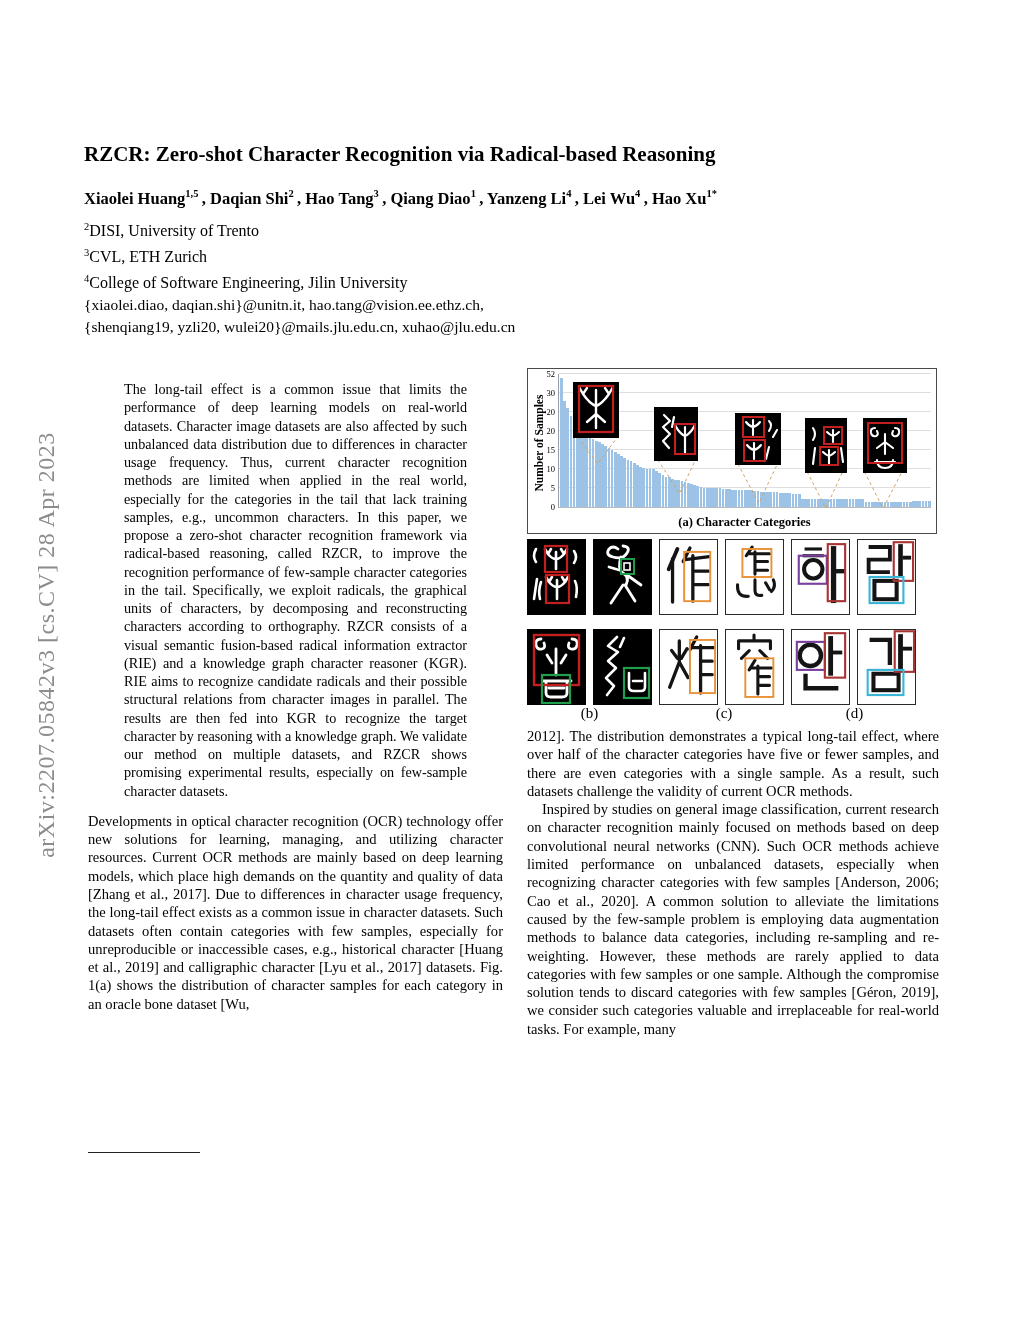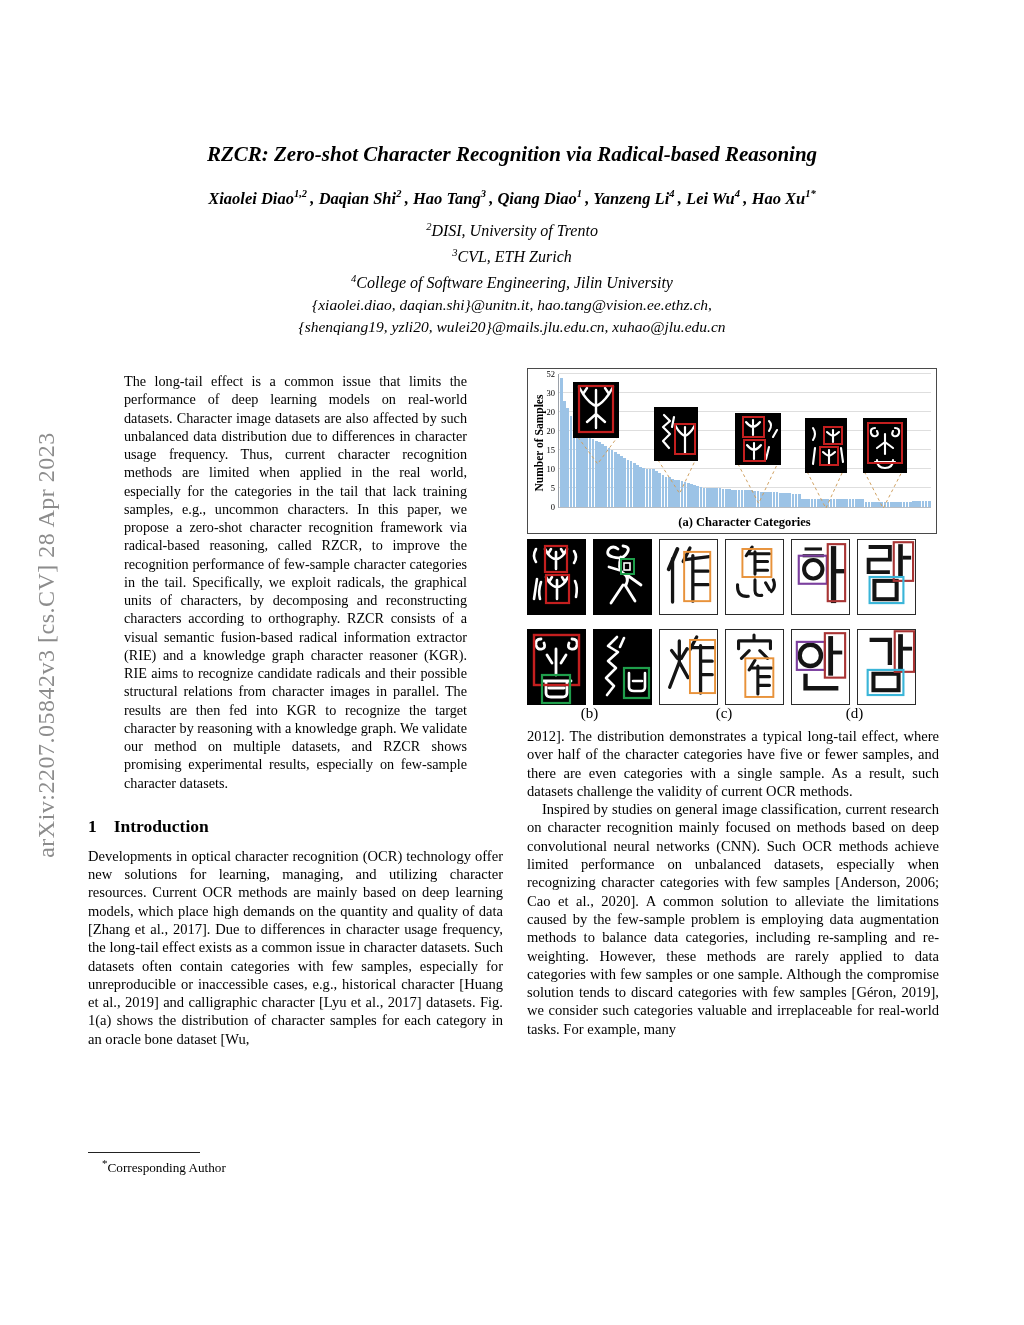--- a/index.html
+++ b/index.html
@@ -12,34 +12,34 @@
   }
 
   
   .arxiv-banner {
     position:absolute; left:46px; top:645px;
     transform:translate(-50%,-50%) rotate(-90deg);
     white-space:nowrap; font-size:24px; color:#8c8c8c; letter-spacing:.5px;
   }
 
   
-  .title-block { position:absolute; left:84px; top:142px; width:856px; text-align:center;font-style:italic; }
+  .title-block { position:absolute; left:84px; top:142px; width:856px; text-align:left; }
   .paper-title { font-size:21px; font-weight:bold; margin-bottom:21px; }
   .authors { font-size:16.5px; font-weight:bold; margin-bottom:7px; }
   .authors sup { font-size:10.5px; }
   .affils { font-size:16px; line-height:22px; }
   .affils sup { font-size:10.5px; }
   .emails { font-size:15.5px; line-height:22px; }
 
   
   .col-left  { position:absolute; left:88px;  top:368px; width:415px; }
   .col-right { position:absolute; left:527px; top:368px; width:412px; }
 
   .abstract-heading { font-size:17px; font-weight:bold; text-align:center; margin-bottom:12px; }
-  .abstract-text { width:343px; margin:4px auto; font-size:14.2px; line-height:18.25px; text-align:justify; }
+  .abstract-text { width:343px; margin:12px auto; font-size:14.2px; line-height:18.25px; text-align:justify; }
   .section-heading { font-size:17.5px; font-weight:bold; margin:24px 0 10px; }
   .section-heading .sec-num { margin-right:17px; }
   .body-text { font-size:14.55px; line-height:18.3px; text-align:justify; }
   .indent { text-indent:15px; }
 
   
   .footnote { position:absolute; left:88px; top:1152px; width:415px; }
   .footnote-rule { width:112px; border-top:1.5px solid #222; margin-bottom:4px; }
   .footnote-text { font-size:13.2px; padding-left:14px; }
 
@@ -76,41 +76,39 @@
 </style>
 </head>
 <body>
 
 <div class="page">
 
   <div class="arxiv-banner">arXiv:2207.05842v3  [cs.CV]  28 Apr 2023</div>
 
   <header class="title-block">
     <h1 class="paper-title">RZCR: Zero-shot Character Recognition via Radical-based Reasoning</h1>
-    <div class="authors"><span>Xiaolei Diao</span><sup>1,2</sup> ,  <span>Daqian Shi</span><sup>2</sup> ,  <span>Hao Tang</span><sup>3</sup> ,  <span>Qiang Diao</span><sup>1</sup> ,  <span>Yanzeng Li</span><sup>4</sup> ,  <span>Lei Wu</span><sup>4</sup> ,  <span>Hao Xu</span><sup>1*</sup></div>
+    <div class="authors"><span>Xiaolei Huang</span><sup>1,5</sup> ,  <span>Daqian Shi</span><sup>2</sup> ,  <span>Hao Tang</span><sup>3</sup> ,  <span>Qiang Diao</span><sup>1</sup> ,  <span>Yanzeng Li</span><sup>4</sup> ,  <span>Lei Wu</span><sup>4</sup> ,  <span>Hao Xu</span><sup>1*</sup></div>
     <div class="affils">
         <div><sup>2</sup>DISI, University of Trento</div>
         <div><sup>3</sup>CVL, ETH Zurich</div>
         <div><sup>4</sup>College of Software Engineering, Jilin University</div>
       </div>
     <div class="emails">
         <div>{xiaolei.diao, daqian.shi}@unitn.it, hao.tang@vision.ee.ethz.ch,</div>
         <div>{shenqiang19, yzli20, wulei20}@mails.jlu.edu.cn, xuhao@jlu.edu.cn</div>
       </div>
   </header>
 
   <section class="col-left">
     <p class="abstract-text">The long-tail effect is a common issue that limits the performance of deep learning models on real-world datasets. Character image datasets are also affected by such unbalanced data distribution due to differences in character usage frequency. Thus, current character recognition methods are limited when applied in the real world, especially for the categories in the tail that lack training samples, e.g., uncommon characters. In this paper, we propose a zero-shot character recognition framework via radical-based reasoning, called RZCR, to improve the recognition performance of few-sample character categories in the tail. Specifically, we exploit radicals, the graphical units of characters, by decomposing and reconstructing characters according to orthography. RZCR consists of a visual semantic fusion-based radical information extractor (RIE) and a knowledge graph character reasoner (KGR). RIE aims to recognize candidate radicals and their possible structural relations from character images in parallel. The results are then fed into KGR to recognize the target character by reasoning with a knowledge graph. We validate our method on multiple datasets, and RZCR shows promising experimental results, especially on few-sample character datasets.</p>
-    <h2 class="section-heading"><span class="sec-num">1</span><span>Introduction</span></h2>
     <p class="body-text">Developments in optical character recognition (OCR) technology offer new solutions for learning, managing, and utilizing character resources. Current OCR methods are mainly based on deep learning models, which place high demands on the quantity and quality of data [Zhang et al., 2017]. Due to differences in character usage frequency, the long-tail effect exists as a common issue in character datasets. Such datasets often contain categories with few samples, especially for unreproducible or inaccessible cases, e.g., historical character [Huang et al., 2019] and calligraphic character [Lyu et al., 2017] datasets. Fig. 1(a) shows the distribution of character samples for each category in an oracle bone dataset [Wu,</p>
   </section>
 
   <div class="footnote">
     <div class="footnote-rule"></div>
-    <p class="footnote-text"><sup>*</sup><span>Corresponding Author</span></p>
   </div>
 
   <section class="col-right">
     <figure>
 
       <div class="chart-box">
         <div class="ylabel">Number of Samples</div>
         <div class="plot">
             <div class="ytick" style="bottom: 0%;">0</div>
             <div class="grid-line" style="bottom: 14.2857%;"></div>

